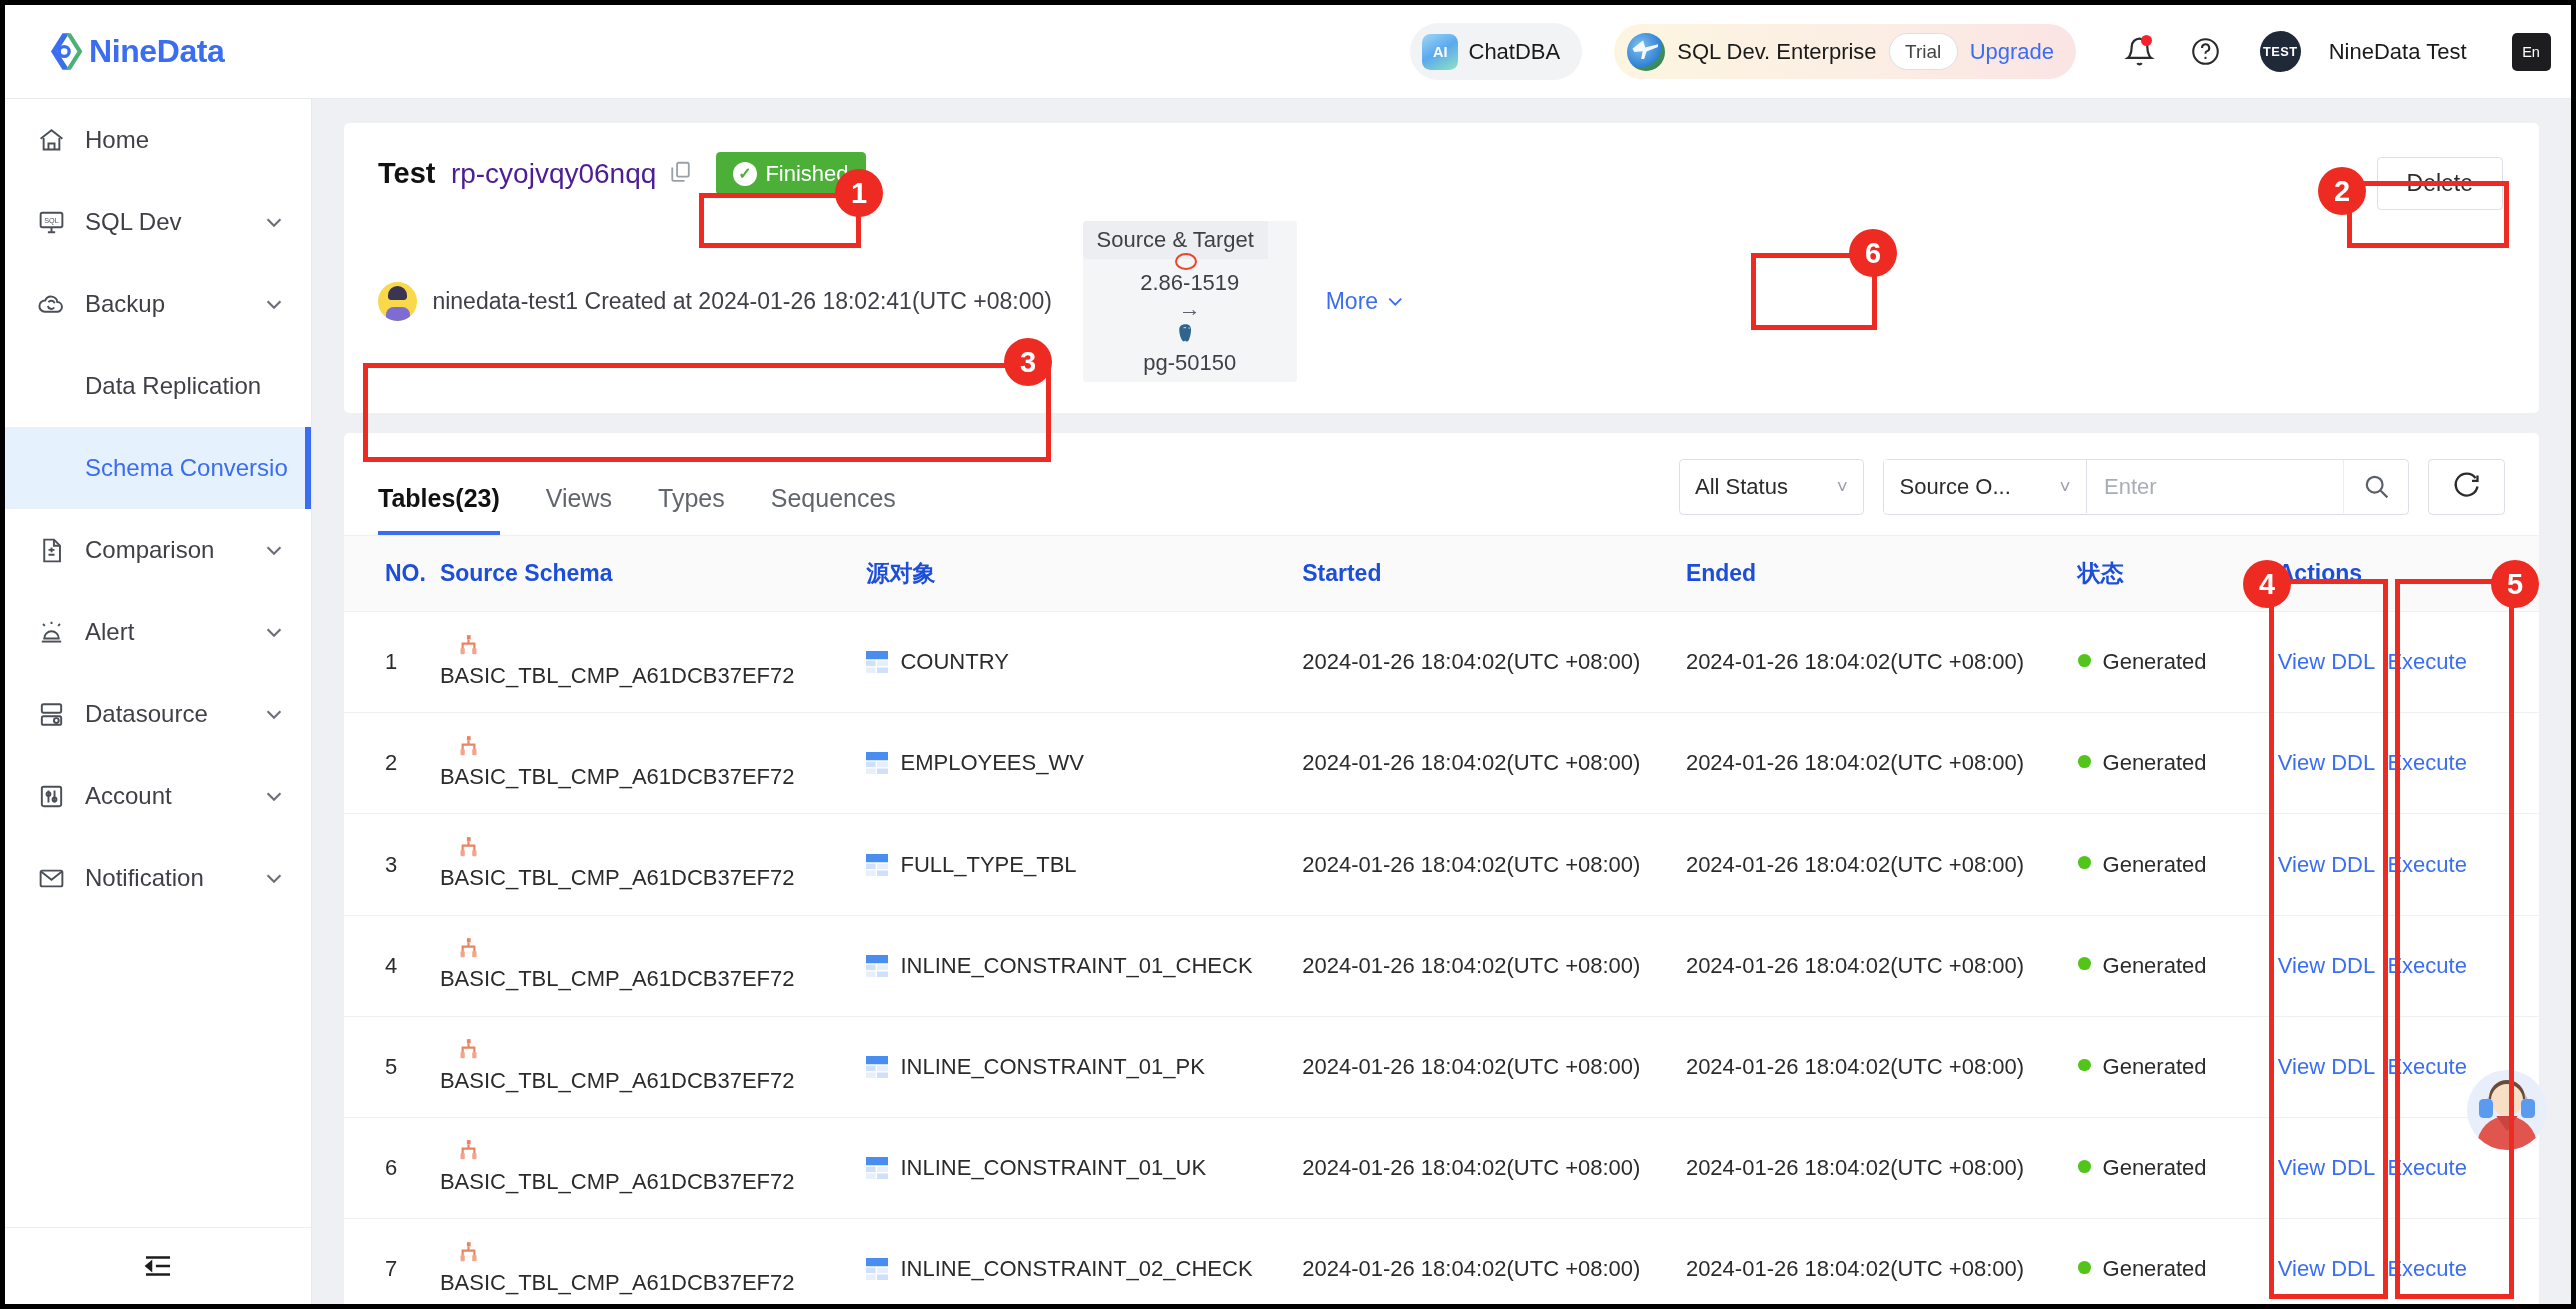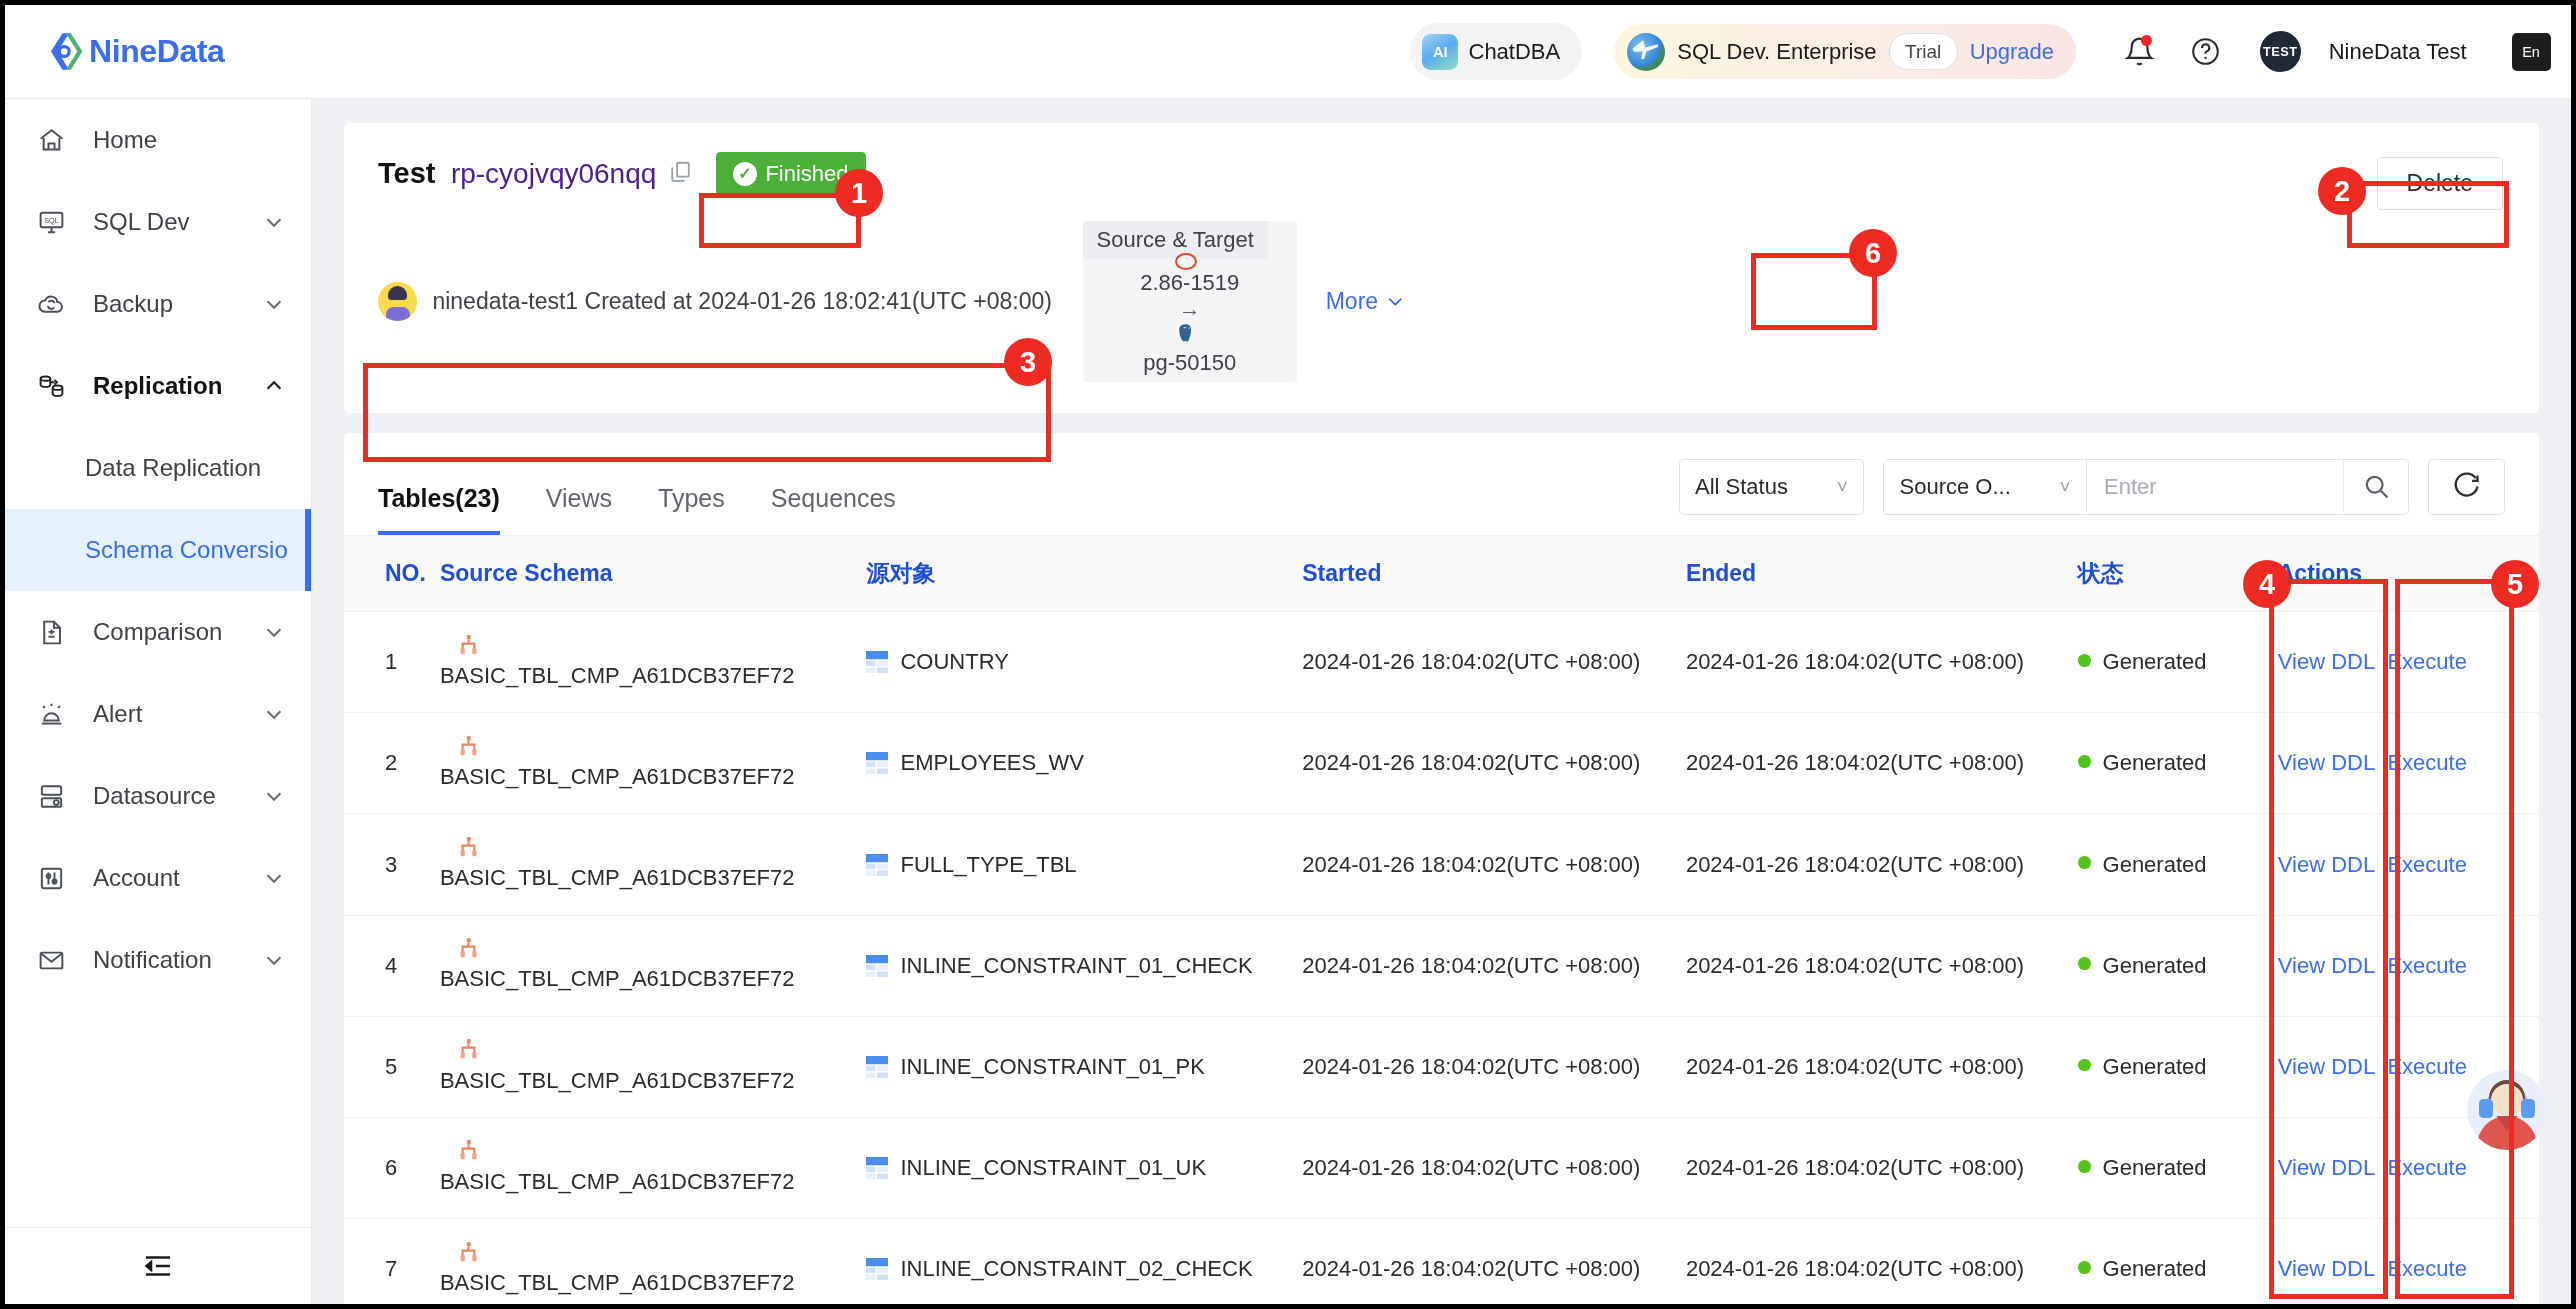--- a/index.html
+++ b/index.html
@@ -81,21 +81,21 @@
     position: absolute; left: 0; top: 94px;
     width: 307px; height: 1205px;
     background: #fff; border-right: 0.9px solid #e8eaee;
     z-index: 20;
   }
   .nav-item {
     display: flex; align-items: center; height: 82px;
     padding: 0 25.6px 0 29px; cursor: pointer; position: relative;
   }
   .nav-item .nav-ico { width: 34px; display: flex; align-items: center; justify-content: center; margin-right: 17px; }
-  .nav-item .nav-lbl { font-size: 24px; color: #3f3f46; flex: 1; white-space: nowrap; margin-left: 8px; }
+  .nav-item .nav-lbl { font-size: 24px; color: #3f3f46; flex: 1; white-space: nowrap; }
   .nav-item.active-parent .nav-lbl { font-weight: 700; color: #121212; }
   .nav-item .chev { width: 22px; height: 22px; }
   .nav-sub {
     display: flex; align-items: center; height: 82px; padding-left: 80px;
     font-size: 24px; color: #3f3f46; cursor: pointer; position: relative;
   }
   .nav-sub.selected { background: #e6f1fe; color: #3a6df0; }
   .nav-sub.selected::after {
     content: ""; position: absolute; right: 0; top: 0; width: 6px; height: 100%; background: #3a6df0;
   }
@@ -307,35 +307,20 @@
             <path d="M6.5 18h10a4 4 0 0 0 .3-8 5.2 5.2 0 0 0-10-1.3A3.8 3.8 0 0 0 6.5 18z"></path>
             <path d="M9 13.2a3 3 0 0 0 5.3 1.3M14.6 11a3 3 0 0 0-5.2-1"></path>
           </svg>
       </span>
       <span class="nav-lbl">Backup</span>
       <svg class="chev" viewBox="0 0 24 24" fill="none" stroke="#6b7078" stroke-width="2.4">
           <path d="M5 9l7 7 7-7"></path>
         </svg>
     </div>
 
-    <div class="nav-item active-parent">
-      <span class="nav-ico">
-        <svg width="29" height="29" viewBox="0 0 24 24" fill="none" stroke="#222" stroke-width="1.6">
-            <ellipse cx="7" cy="5.5" rx="4" ry="1.8"></ellipse>
-            <path d="M3 5.5v5c0 1 1.8 1.8 4 1.8s4-.8 4-1.8v-5"></path>
-            <ellipse cx="17" cy="13" rx="4" ry="1.8"></ellipse>
-            <path d="M13 13v5c0 1 1.8 1.8 4 1.8s4-.8 4-1.8v-5"></path>
-            <path d="M11 8.5h3.5M14.5 6.5l2 2-2 2"></path>
-          </svg>
-      </span>
-      <span class="nav-lbl">Replication</span>
-      <svg class="chev" viewBox="0 0 24 24" fill="none" stroke="#222" stroke-width="2.4">
-          <path d="M5 15l7-7 7 7"></path>
-        </svg>
-    </div>
 
     <div class="nav-sub">
       <span>Data Replication</span>
     </div>
     <div class="nav-sub selected">
       <span>Schema Conversio</span>
     </div>
 
     <div class="nav-item">
       <span class="nav-ico">

